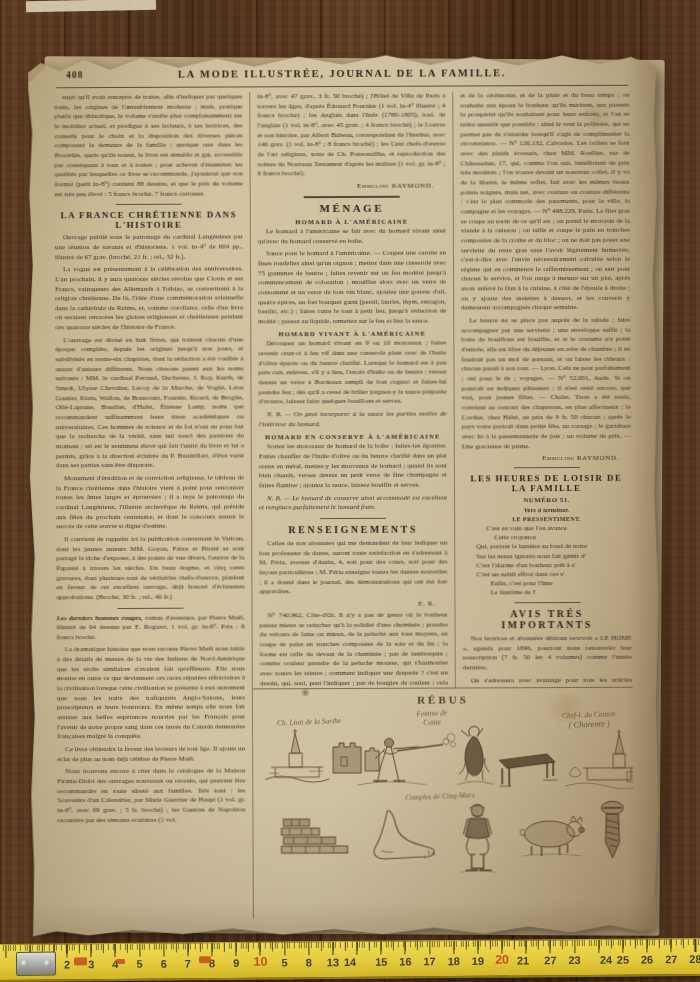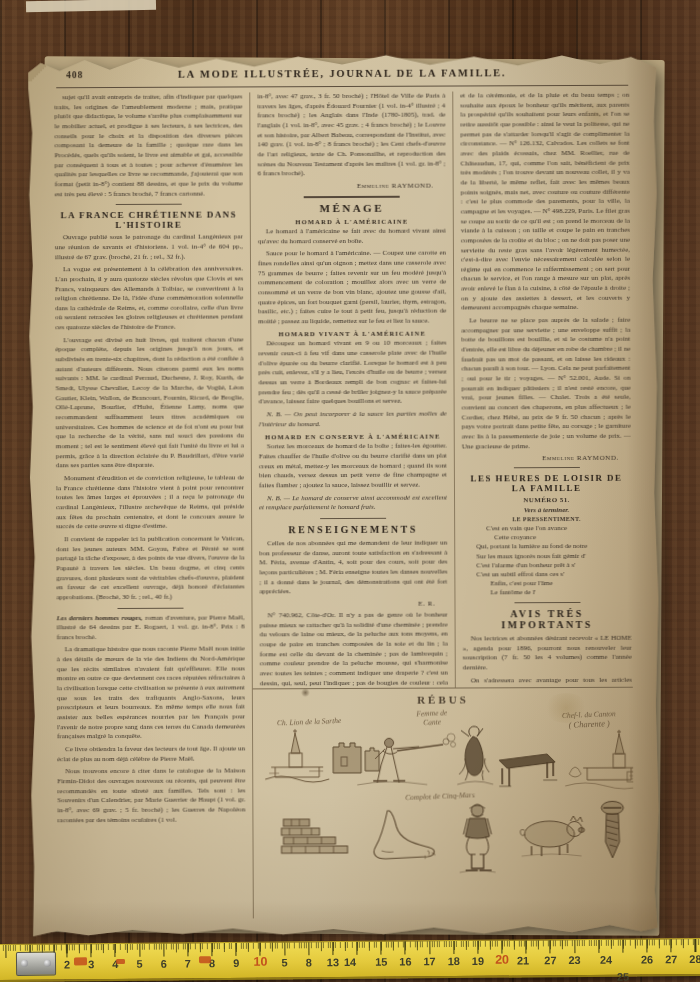--- a/index.html
+++ b/index.html
@@ -313,21 +313,21 @@
         <span class="tnum" style="left: 375.21px;">15</span>
         <span class="tnum" style="left: 399.38px;">16</span>
         <span class="tnum" style="left: 423.55px;">17</span>
         <span class="tnum" style="left: 447.72px;">18</span>
         <span class="tnum" style="left: 471.89px;">19</span>
         <span class="tnum red" style="left: 496.06px;">20</span>
         <span class="tnum" style="left: 517px;">21</span>
         <span class="tnum" style="left: 544.4px;">27</span>
         <span class="tnum" style="left: 568.57px;">23</span>
         <span class="tnum" style="left: 600px;">24</span>
-        <span class="tnum" style="left: 616.91px; margin-top: 17px;">25</span>
+        <span class="tnum" style="left: 616.91px;">25</span>
         <span class="tnum" style="left: 641.08px;">26</span>
         <span class="tnum" style="left: 665.25px;">27</span>
         <span class="tnum" style="left: 689.42px;">28</span>
       </div>
     <div class="tape-clip"></div>
     <div class="tmark m1"></div>
     <div class="tmark m2"></div>
     <div class="tmark m3"></div>
   </div>
 </div>

